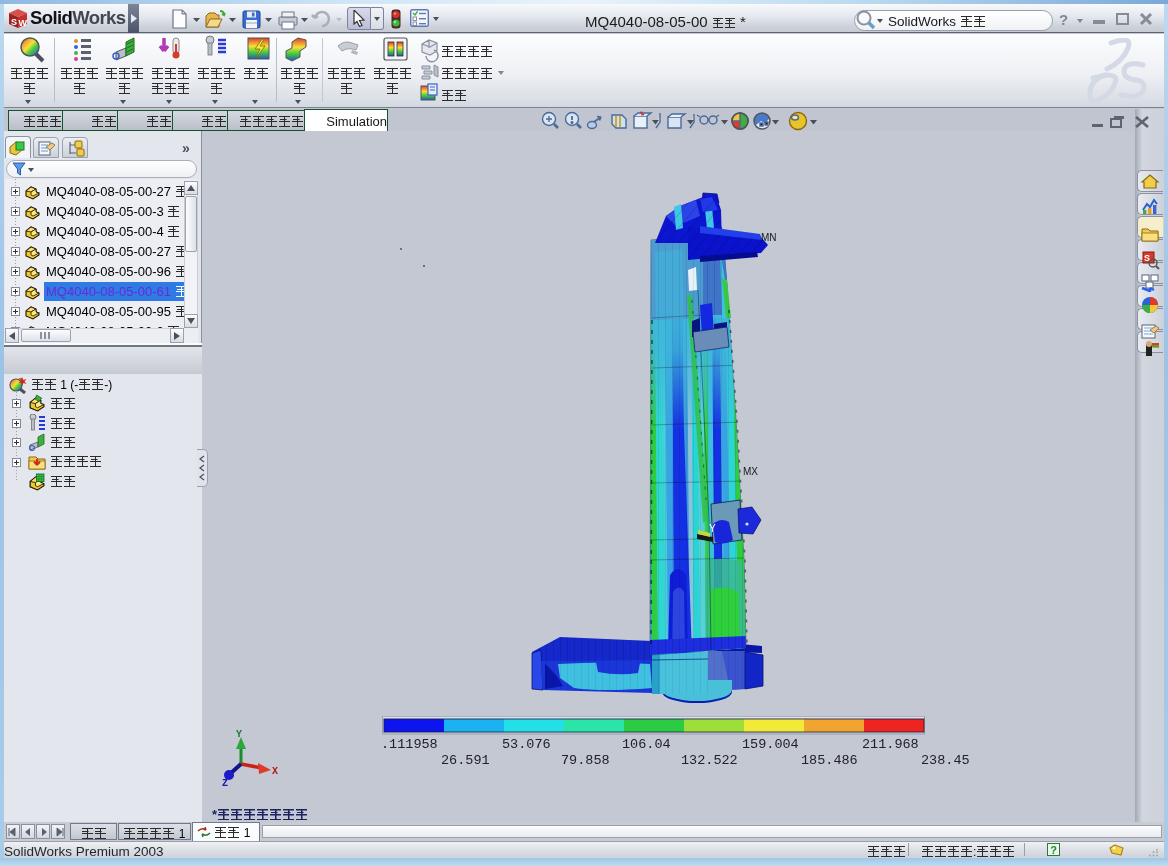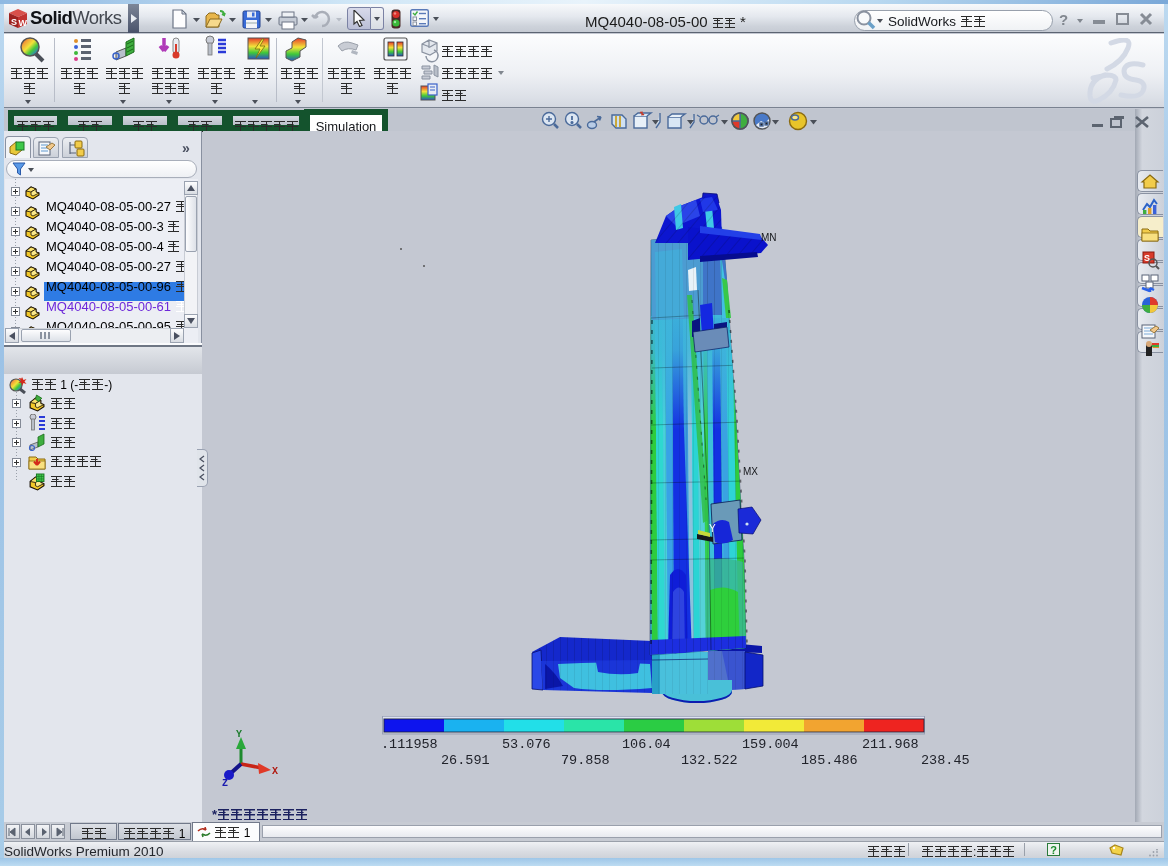--- a/index.html
+++ b/index.html
@@ -35,21 +35,21 @@
 
 <div id="titlebar" class="a" style="left:4px;top:4px;width:1160px;height:29px;background:linear-gradient(#f7f9fb,#e4e8ee 45%,#cdd2da 80%,#c6cbd4);border-bottom:1px solid #5c6472"></div>
 
 <svg class="a" style="left:6px;top:7px" width="24" height="23" viewBox="0 0 24 23">
 <polygon points="3,6 12,2 21,6 12,10" fill="#d8504a"></polygon>
 <polygon points="3,6 12,10 12,21 3,17" fill="#9e2220"></polygon>
 <polygon points="12,10 21,6 21,17 12,21" fill="#c23330"></polygon>
 <text x="5" y="18" font-size="9" font-weight="bold" fill="#fff" font-family="Liberation Sans">S</text>
 <text x="12.5" y="19" font-size="9" font-weight="bold" fill="#fff" font-family="Liberation Sans">W</text>
 </svg>
-<div class="a" style="left:30px;top:7px;font-size:18.5px;font-weight:bold;color:#101216;letter-spacing:-0.6px">Solid<span style="color:#42474f;font-weight:400">Works</span></div>
+<div class="a" style="left:30px;top:7px;font-size:18.5px;font-weight:bold;color:#101216;letter-spacing:-0.6px">Solid<span style="color:#42474f;font-weight:700">Works</span></div>
 <div class="a" style="left:128px;top:4px;width:11px;height:29px;background:linear-gradient(#7d8698,#49526a)"></div>
 <svg class="a" style="left:129px;top:13px" width="9" height="11" viewBox="0 0 9 11">
       <polygon points="2,1 8,5.5 2,10" fill="#e8ecf2"></polygon>
     </svg>
 
 <svg class="a" style="left:170px;top:8px" width="280" height="24" viewBox="0 0 280 24">
 
 <path d="M3,2 h9 l4,4 v14 h-13 z" fill="#fdfdfe" stroke="#6c7585" stroke-width="1.2"></path>
       <path d="M12,2 l4,4 h-4 z" fill="#cfd6e0" stroke="#6c7585" stroke-width="1"></path>
 <path d="M23,10 l3.5,4 3.5,-4 z" fill="#4a4f58"></path>
@@ -213,21 +213,21 @@
 <svg class="a" style="left:1083px;top:38px" width="80" height="68" viewBox="0 0 80 68">
 <g fill="none" stroke="#d3d9e5" stroke-width="5" stroke-linecap="round">
 <path d="M28,5 Q50,-3 45,10 Q40,23 24,31"></path>
 <path d="M22,37 Q6,42 7,58 Q8,66 16,62 Q30,55 33,42 Q33,37 24,37 L10,40"></path>
 <path d="M60,27 Q42,23 41,33 Q41,41 53,42 Q64,44 60,53 Q56,61 38,57"></path>
 </g>
 </svg>
 
 <div id="tabrow" class="a" style="left:4px;top:109px;width:1160px;height:22px;background:#c0c5cf"></div>
 <style>
-.tab{position:absolute;top:110px;height:21px;background:linear-gradient(#d5d9e0,#b9bfc9);border:6px solid #14532d;text-align:center;padding-top:4px;font-size:12px}
+.tab{position:absolute;top:110px;height:21px;background:linear-gradient(#d5d9e0,#b9bfc9);border:1px solid #14532d;text-align:right;padding-top:4px;font-size:12px}
 </style>
 <div class="tab" style="left:8px;width:55px"><i class="g"></i><i class="g"></i><i class="g"></i></div>
 <div class="tab" style="left:62px;width:56px"><i class="g"></i><i class="g"></i></div>
 <div class="tab" style="left:117px;width:56px"><i class="g"></i><i class="g"></i></div>
 <div class="tab" style="left:172px;width:56px"><i class="g"></i><i class="g"></i></div>
 <div class="tab" style="left:227px;width:78px"><i class="g"></i><i class="g"></i><i class="g"></i><i class="g"></i><i class="g"></i></div>
 <div class="tab" style="left:304px;width:84px;background:#fff;top:109px;height:23px;border-bottom:none;color:#16181c;font-size:13px">Simulation</div>
 
 <div id="lpanel" class="a" style="left:4px;top:131px;width:198px;height:691px;background:#e3e6ed;border-right:1px solid #8890a0"></div>
 
@@ -268,21 +268,21 @@
 <g id="plus">
           <rect x="0.5" y="0.5" width="8" height="8" fill="#fff" stroke="#848a96"></rect>
           <line x1="2" y1="4.5" x2="7" y2="4.5" stroke="#333" stroke-width="1"></line>
           <line x1="4.5" y1="2" x2="4.5" y2="7" stroke="#333" stroke-width="1"></line>
         </g>
 </defs>
     </svg>
 <div id="tree" class="a" style="left:5px;top:179px;width:179px;height:164px;overflow:hidden;font-size:13px;color:#000">
 <div class="a" style="left:10px;top:0;width:1px;height:152px;background-image:linear-gradient(#9aa0aa 1px,transparent 1px);background-size:1px 3px"></div>
 <div class="a" style="left:39px;top:103px;width:140px;height:19px;background:#2e7be4"></div>
-<style>.trow{position:absolute;left:0;height:20px;width:179px}.trow svg.pl{position:absolute;left:6px;top:6px}.trow svg.pi{position:absolute;left:19px;top:2px}.trow .tx{position:absolute;left:41px;top:18px;white-space:nowrap}</style>
+<style>.trow{position:absolute;left:0;height:20px;width:179px}.trow svg.pl{position:absolute;left:6px;top:6px}.trow svg.pi{position:absolute;left:19px;top:2px}.trow .tx{position:absolute;left:41px;top:3px;white-space:nowrap}</style>
 <div class="trow" style="top:2px">
         <svg class="pl" width="9" height="9">
           <use href="#plus"></use>
         </svg>
         <svg class="pi" width="16" height="17">
           <use href="#part"></use>
         </svg>
         <span class="tx">MQ4040-08-05-00-27 <i class="g"></i></span>
       </div>
 <div class="trow" style="top:22px">
@@ -717,21 +717,21 @@
 <div class="a" style="left:118px;top:823px;width:73px;height:17px;background:linear-gradient(#dde0e6,#c2c7d0);border:1px solid #71798a;text-align:center;padding-top:3px;font-size:12px"><i class="g"></i><i class="g"></i><i class="g"></i><i class="g"></i> 1</div>
 <div class="a" style="left:192px;top:822px;width:68px;height:19px;background:#fbfcfd;border:1px solid #71798a;border-bottom:none;font-size:12px;padding:3px 0 0 4px">
 <svg width="14" height="11" viewBox="0 0 14 11" style="vertical-align:-1px">
         <path d="M1,4 q4,-4 8,-1 m0,0 l-3,-1 m3,1 l-1,-3" stroke="#b02a1a" stroke-width="1.5" fill="none"></path>
         <path d="M13,6 q-4,4 -8,1 m0,0 l3,1 m-3,-1 l1,3" stroke="#2a7a2a" stroke-width="1.5" fill="none"></path>
       </svg>
 <i class="g"></i><i class="g"></i> 1</div>
 <div class="a" style="left:262px;top:825px;width:900px;height:13px;background:linear-gradient(#fdfdfe,#e8eaef);border:1px solid #9aa0ac"></div>
 
 <div id="sbar" class="a" style="left:4px;top:841px;width:1160px;height:17px;background:linear-gradient(#eff1f4,#d9dce2 60%,#ced2d9);border-top:1px solid #9aa0aa"></div>
-<div class="a" style="left:4px;top:844px;font-size:13.5px;color:#24272d">SolidWorks Premium 2010</div>
+<div class="a" style="left:4px;top:844px;font-size:13.5px;color:#24272d">SolidWorks Premium 2003</div>
 <div class="a" style="left:867px;top:845px;font-size:12px;color:#16181c"><i class="g"></i><i class="g"></i><i class="g"></i></div>
 <div class="a" style="left:908px;top:843px;width:1px;height:13px;background:#9aa0aa"></div>
 <div class="a" style="left:921px;top:845px;font-size:12px;color:#16181c"><i class="g"></i><i class="g"></i><i class="g"></i><i class="g"></i>:<i class="g"></i><i class="g"></i><i class="g"></i></div>
 <div class="a" style="left:1024px;top:843px;width:1px;height:13px;background:#9aa0aa"></div>
 <div class="a" style="left:1047px;top:843px;width:13px;height:13px;background:#eef4ee;border:1px solid #2a7a3a;font-size:11px;font-weight:bold;color:#1a8a2a;text-align:center;line-height:12px">?</div>
 <svg class="a" style="left:1108px;top:843px" width="18" height="14" viewBox="0 0 18 14">
       <path d="M7,2 l8,3 -2,7 -9,-2 -2,-5 z" fill="#f2d24a" stroke="#a8861a" stroke-width="1.2"></path>
       <circle cx="6" cy="5" r="1.2" fill="#fff"></circle>
     </svg>
 <svg class="a" style="left:1148px;top:849px" width="10" height="8" viewBox="0 0 10 8">

